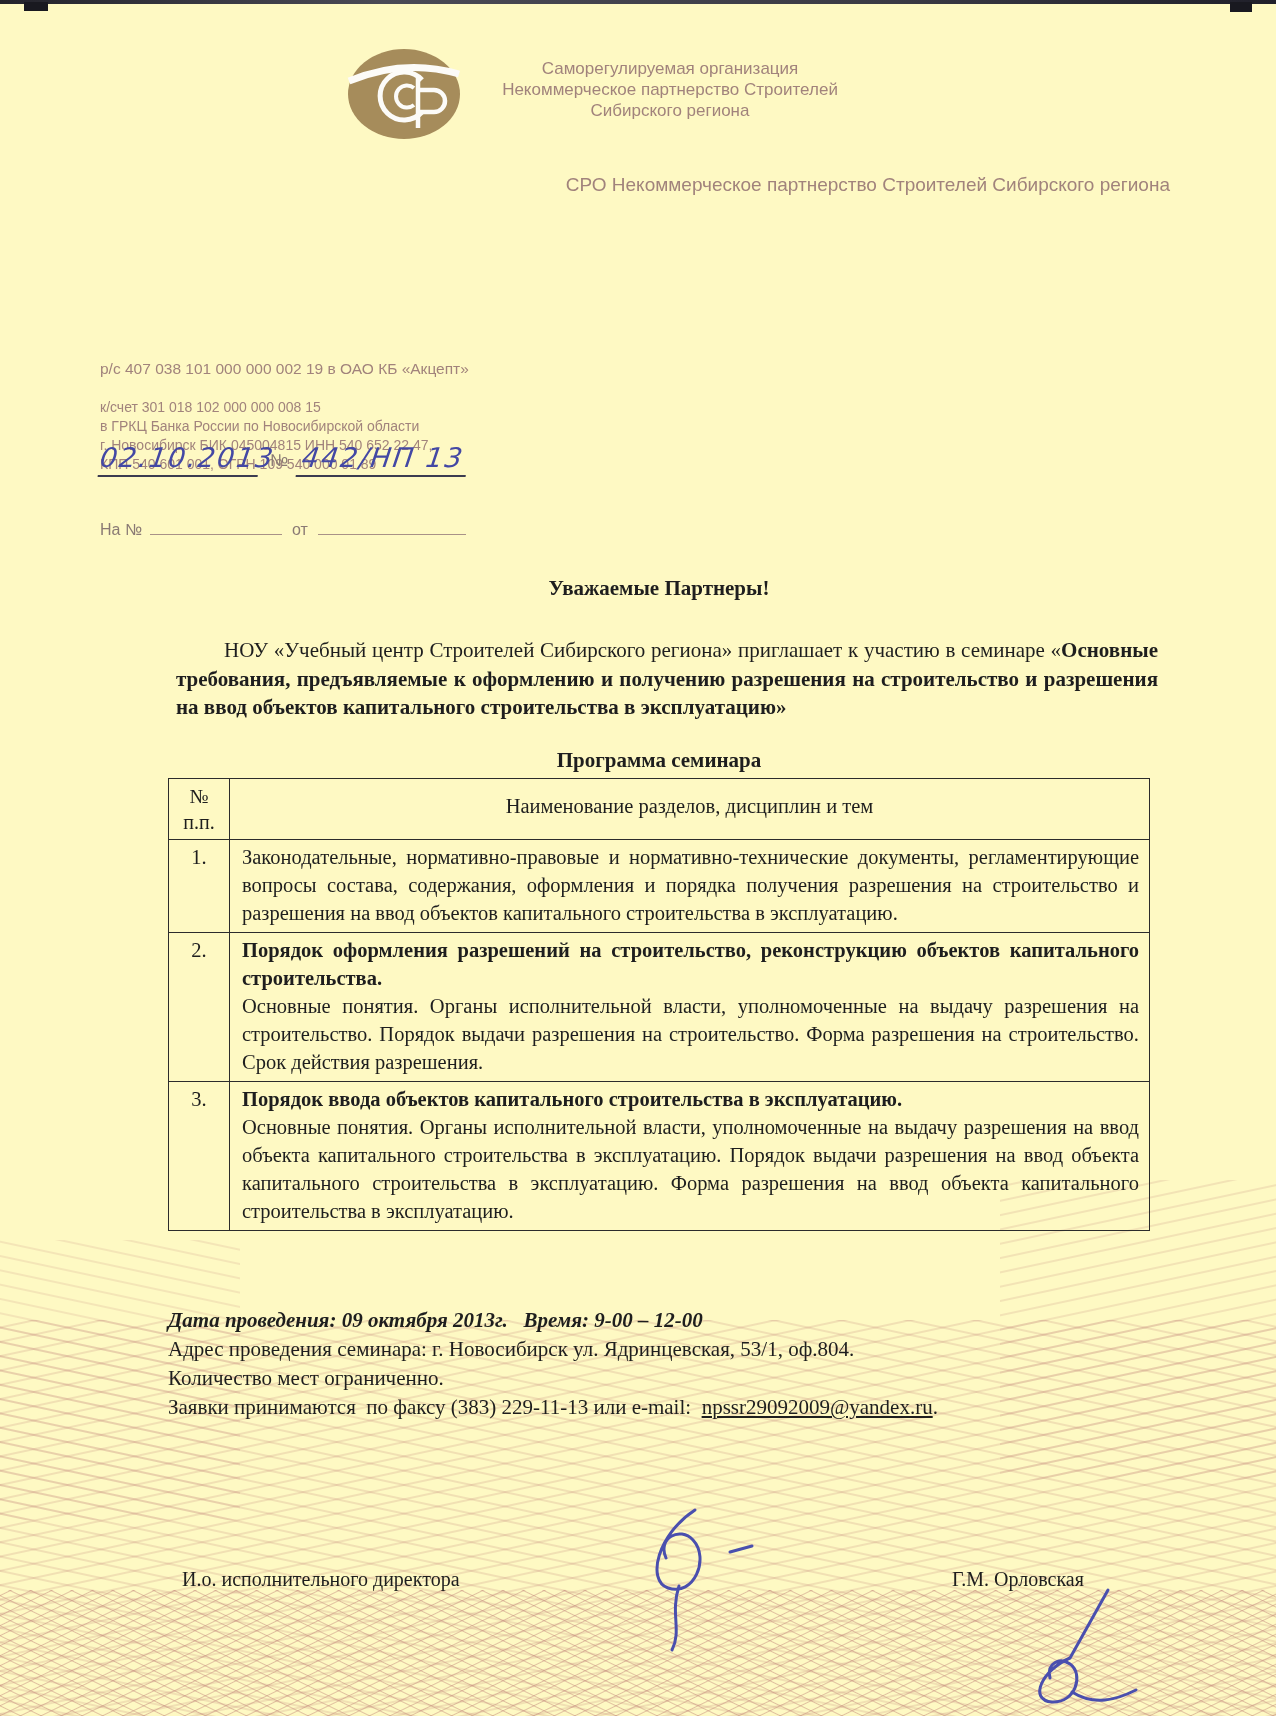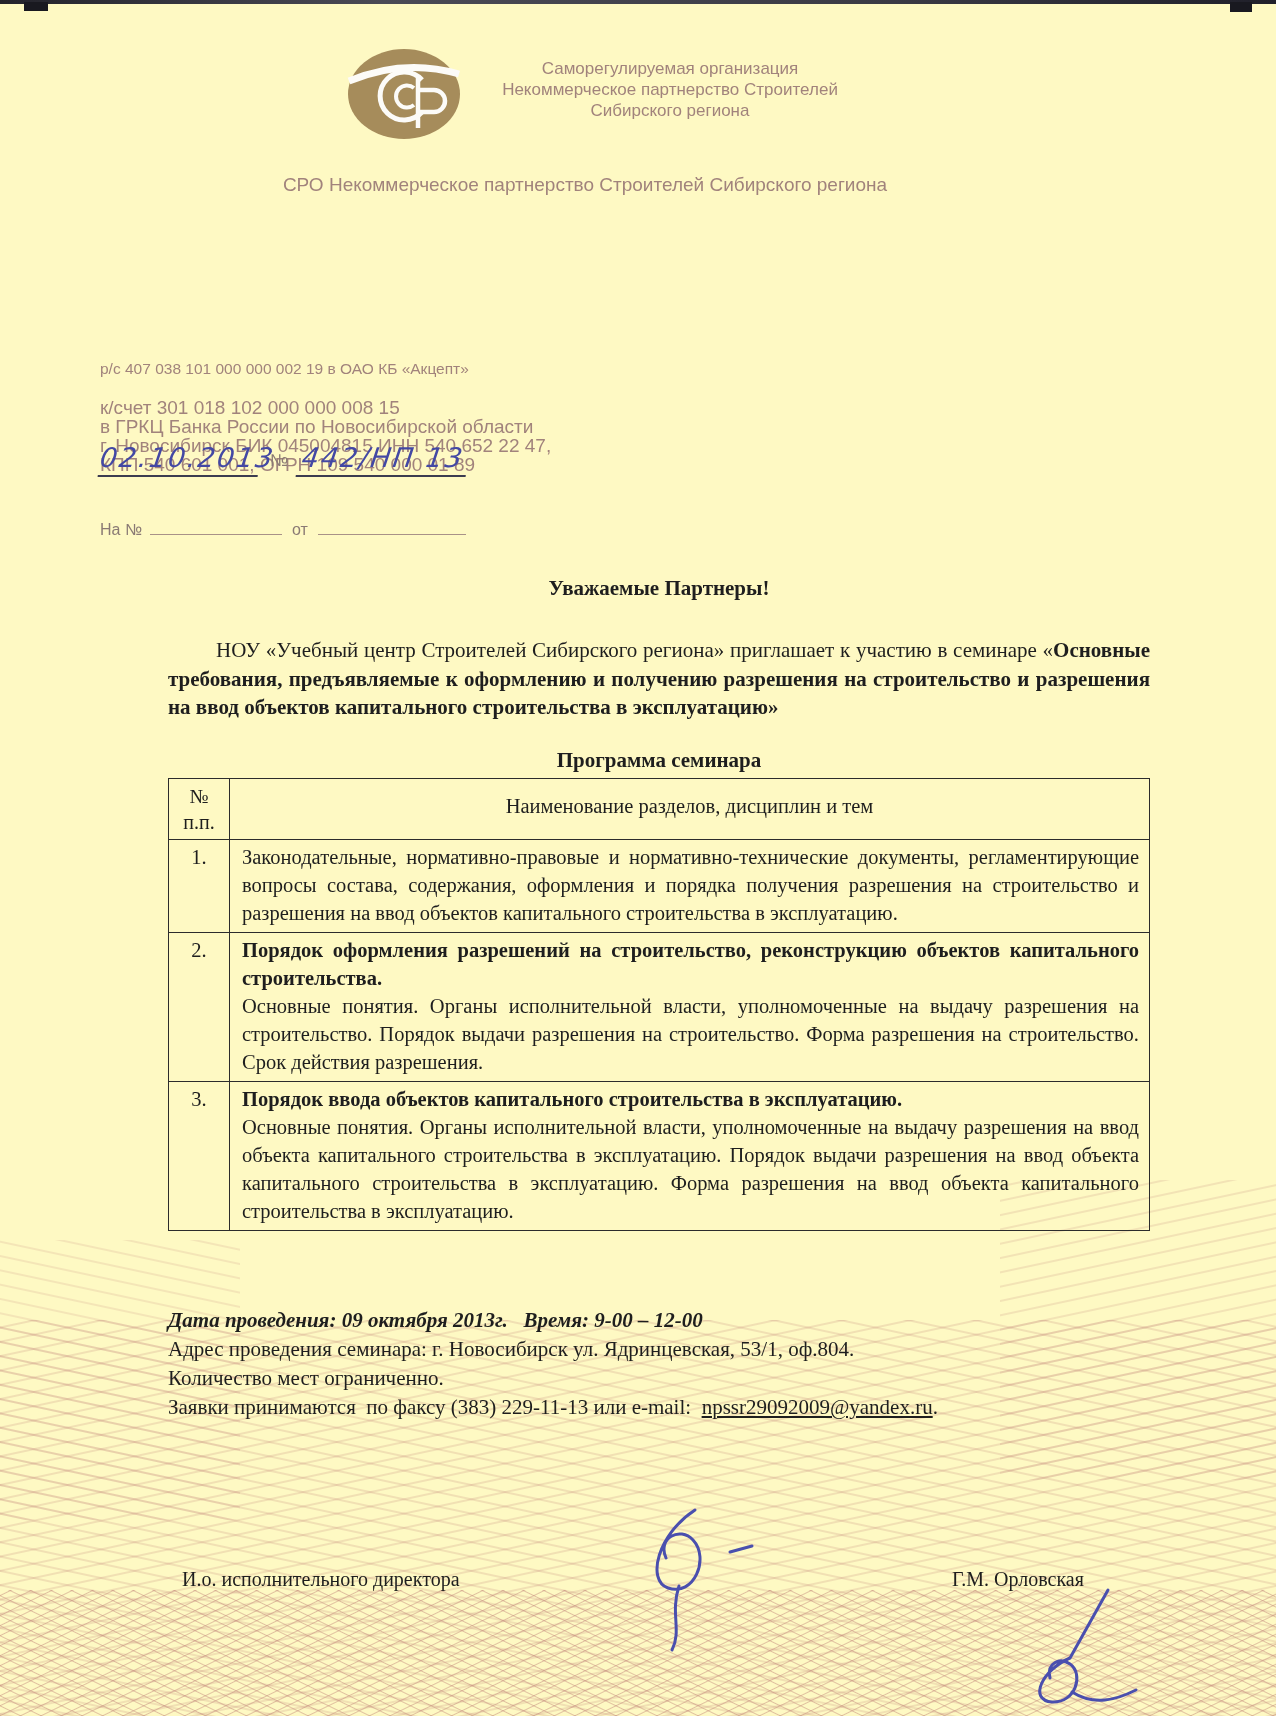--- a/index.html
+++ b/index.html
@@ -12,39 +12,39 @@
   
   .topline{left:0;top:0;width:1276px;height:4px;background:linear-gradient(90deg,#23232b,#4a4a55 30%,#3a3a44 70%,#20202a);}
   .topblob-l{left:24px;top:2px;width:24px;height:9px;background:#191920;}
   .topblob-r{left:1230px;top:2px;width:22px;height:10px;background:#191920;}
 
   
   .sans{font-family:"Liberation Sans", sans-serif;}
   .lh-text{color:#a1837c;}
   .logo{left:346px;top:48px;width:116px;height:92px;}
   .org-lines{left:470px;top:58px;width:400px;text-align:center;font-size:17px;line-height:21px;}
-  .org-full{left:0;top:174px;width:1170px;text-align:center;font-size:19px;}
+  .org-full{left:0;top:174px;width:1170px;text-align:right;font-size:19px;}
   .contacts{left:0;top:228px;width:1170px;text-align:center;font-size:18px;line-height:25px;white-space:pre-wrap;}
   .bank1{left:100px;top:360px;font-size:15.5px;}
-  .bank2{left:100px;top:398px;font-size:19px;line-height:19px;}
+  .bank2{left:100px;top:398px;font-size:14px;line-height:19px;}
 
   
   .refline{left:100px;top:442px;height:64px;}
   .hw{font-family:"DejaVu Sans", sans-serif;font-style:italic;color:#4348a4;letter-spacing:2px;}
   .hw-date{display:inline-block;width:160px;border-bottom:2px solid #3c3c50;text-align:center;font-size:27px;transform:skewX(-8deg);padding-bottom:2px;}
   .no-label{color:#8a7a74;font-size:17px;margin:0 10px;vertical-align:bottom;display:inline-block;padding-bottom:6px;}
   .hw-num{display:inline-block;width:170px;border-bottom:2px solid #3c3c50;text-align:center;font-size:27px;transform:skewX(-8deg);padding-bottom:2px;}
   .na-line{left:100px;top:520px;font-size:16px;color:#8a7a74;}
   .blank{display:inline-block;border-bottom:1.5px solid #a89288;height:14px;}
   .blank-1{width:132px;margin:0 10px 0 8px;}
   .blank-2{width:148px;margin-left:10px;}
 
   
   .salutation{left:168px;top:576px;width:982px;text-align:center;font-weight:bold;font-size:21px;}
-  .intro{left:168px;top:636px;width:982px;font-size:21px;line-height:28.5px;text-align:justify;text-indent:48px;margin:0;}
+  .intro{left:176px;top:636px;width:982px;font-size:21px;line-height:28.5px;text-align:justify;text-indent:48px;margin:0;}
   .program-title{left:168px;top:748px;width:982px;text-align:center;font-weight:bold;font-size:21px;}
 
   table.program{left:168px;top:778px;width:982px;border-collapse:collapse;position:absolute;font-size:20.5px;}
   table.program th, table.program td{border:1.6px solid #2c2c2c;vertical-align:top;}
   th.col-num{width:56px;font-weight:normal;text-align:center;white-space:pre-line;font-size:20px;line-height:26px;padding:4px 2px;}
   th.col-name{font-weight:normal;text-align:center;font-size:20.5px;padding:16px 8px;}
   td.num{text-align:center;padding:3px 2px;line-height:28px;}
   td.content{padding:3px 10px 5px 12px;line-height:28px;text-align:justify;}
   .cell-bold{font-weight:bold;}
   .cell-bold:empty{display:none;}

